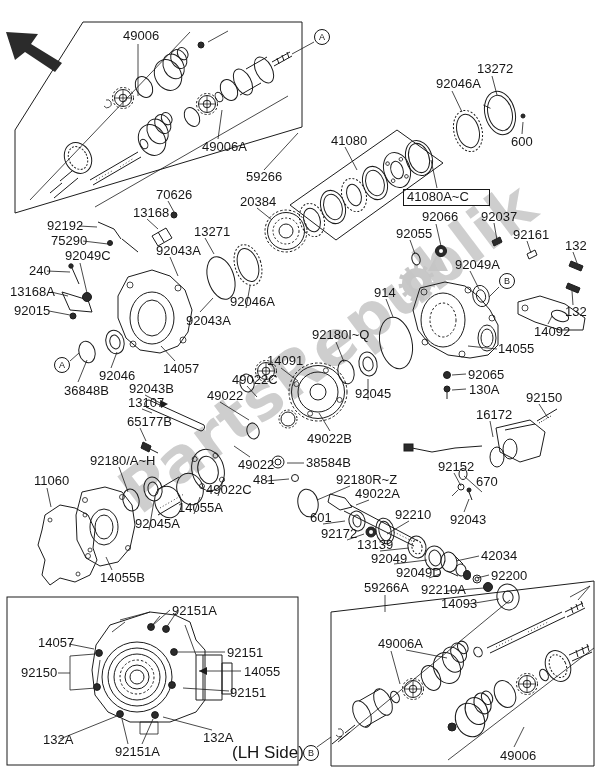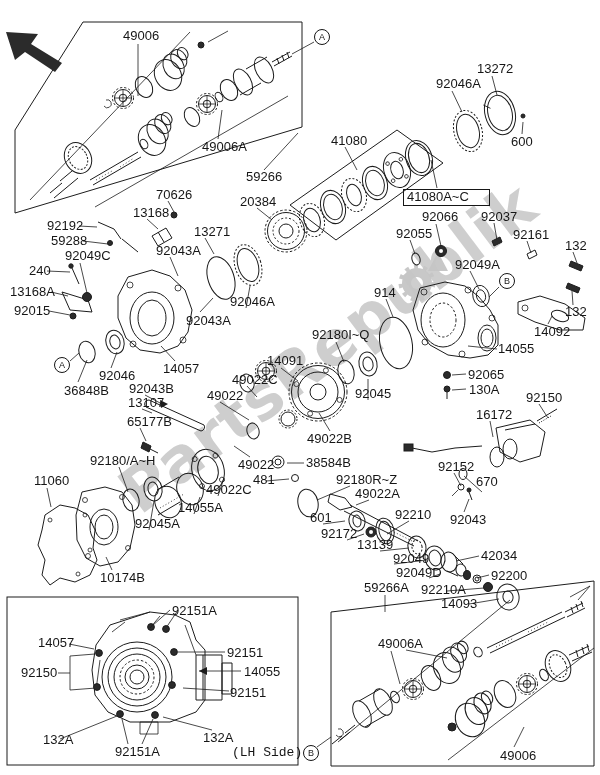--- a/index.html
+++ b/index.html
@@ -3,21 +3,21 @@
 <meta charset="utf-8">
 <style>
   html,body{margin:0;padding:0;background:#fff;}
   #stage{position:relative;width:600px;height:775px;background:#fff;overflow:hidden;
          font-family:"Liberation Sans",sans-serif;}
   #art{position:absolute;left:0;top:0;}
   .lbl{position:absolute;font-size:13px;line-height:14px;color:#161616;white-space:nowrap;}
   .boxed{border:1.2px solid #161616;padding:0 20px 1px 3px;}
   .marker{position:absolute;width:14px;height:14px;border:1.1px solid #161616;border-radius:50%;
           font-size:9px;line-height:14px;text-align:center;color:#161616;background:#fff;}
-  .side-note{font-family:Liberation Mono, monospace;font-size:13px;color:#161616;}
+  .side-note{font-family:Liberation Sans, sans-serif;font-size:17px;color:#161616;}
   svg{shape-rendering:geometricPrecision;}
   .ln{stroke:#1c1c1c;stroke-width:1;fill:none;}
   .thin{stroke:#1c1c1c;stroke-width:.8;fill:none;}
   .dk{fill:#2b2b2b;stroke:#1c1c1c;}
 </style>
 </head>
 <body>
 
 <div id="stage">
 
@@ -389,21 +389,21 @@
 </svg>
 
 <div class="lbl" style="left:123px;top:29px">49006</div>
 <div class="lbl" style="left:202px;top:140px">49006A</div>
 <div class="lbl" style="left:246px;top:170px">59266</div>
 <div class="lbl" style="left:156px;top:188px">70626</div>
 <div class="lbl" style="left:240px;top:195px">20384</div>
 <div class="lbl" style="left:133px;top:206px">13168</div>
 <div class="lbl" style="left:194px;top:225px">13271</div>
 <div class="lbl" style="left:47px;top:219px">92192</div>
-<div class="lbl" style="left:51px;top:234px">59288</div>
+<div class="lbl" style="left:51px;top:234px">75290</div>
 <div class="lbl" style="left:65px;top:249px">92049C</div>
 <div class="lbl" style="left:29px;top:264px">240</div>
 <div class="lbl" style="left:10px;top:285px">13168A</div>
 <div class="lbl" style="left:14px;top:304px">92015</div>
 <div class="lbl" style="left:156px;top:244px">92043A</div>
 <div class="lbl" style="left:331px;top:134px">41080</div>
 <div class="lbl boxed" style="left:403px;top:189px">41080A~C</div>
 <div class="lbl" style="left:477px;top:62px">13272</div>
 <div class="lbl" style="left:436px;top:77px">92046A</div>
 <div class="lbl" style="left:511px;top:135px">600</div>
@@ -441,32 +441,32 @@
 <div class="lbl" style="left:306px;top:456px">38584B</div>
 <div class="lbl" style="left:253px;top:473px">481</div>
 <div class="lbl" style="left:336px;top:473px">92180R~Z</div>
 <div class="lbl" style="left:355px;top:487px">49022A</div>
 <div class="lbl" style="left:206px;top:483px">49022C</div>
 <div class="lbl" style="left:178px;top:501px">14055A</div>
 <div class="lbl" style="left:135px;top:517px">92045A</div>
 <div class="lbl" style="left:310px;top:511px">601</div>
 <div class="lbl" style="left:321px;top:527px">92172</div>
 <div class="lbl" style="left:357px;top:538px">13139</div>
-<div class="lbl" style="left:393px;top:552px">92049</div>
+<div class="lbl" style="left:371px;top:552px">92049</div>
 <div class="lbl" style="left:396px;top:566px">92049D</div>
 <div class="lbl" style="left:395px;top:508px">92210</div>
 <div class="lbl" style="left:438px;top:460px">92152</div>
 <div class="lbl" style="left:476px;top:475px">670</div>
 <div class="lbl" style="left:450px;top:513px">92043</div>
 <div class="lbl" style="left:481px;top:549px">42034</div>
 <div class="lbl" style="left:491px;top:569px">92200</div>
 <div class="lbl" style="left:364px;top:581px">59266A</div>
 <div class="lbl" style="left:421px;top:583px">92210A</div>
 <div class="lbl" style="left:441px;top:597px">14093</div>
-<div class="lbl" style="left:100px;top:571px">10174B</div>
+<div class="lbl" style="left:100px;top:571px">14055B</div>
 <div class="lbl" style="left:378px;top:637px">49006A</div>
 <div class="lbl" style="left:500px;top:749px">49006</div>
 <div class="lbl" style="left:172px;top:604px">92151A</div>
 <div class="lbl" style="left:38px;top:636px">14057</div>
 <div class="lbl" style="left:21px;top:666px">92150</div>
 <div class="lbl" style="left:227px;top:646px">92151</div>
 <div class="lbl" style="left:244px;top:665px">14055</div>
 <div class="lbl" style="left:230px;top:686px">92151</div>
 <div class="lbl" style="left:43px;top:733px">132A</div>
 <div class="lbl" style="left:115px;top:745px">92151A</div>

